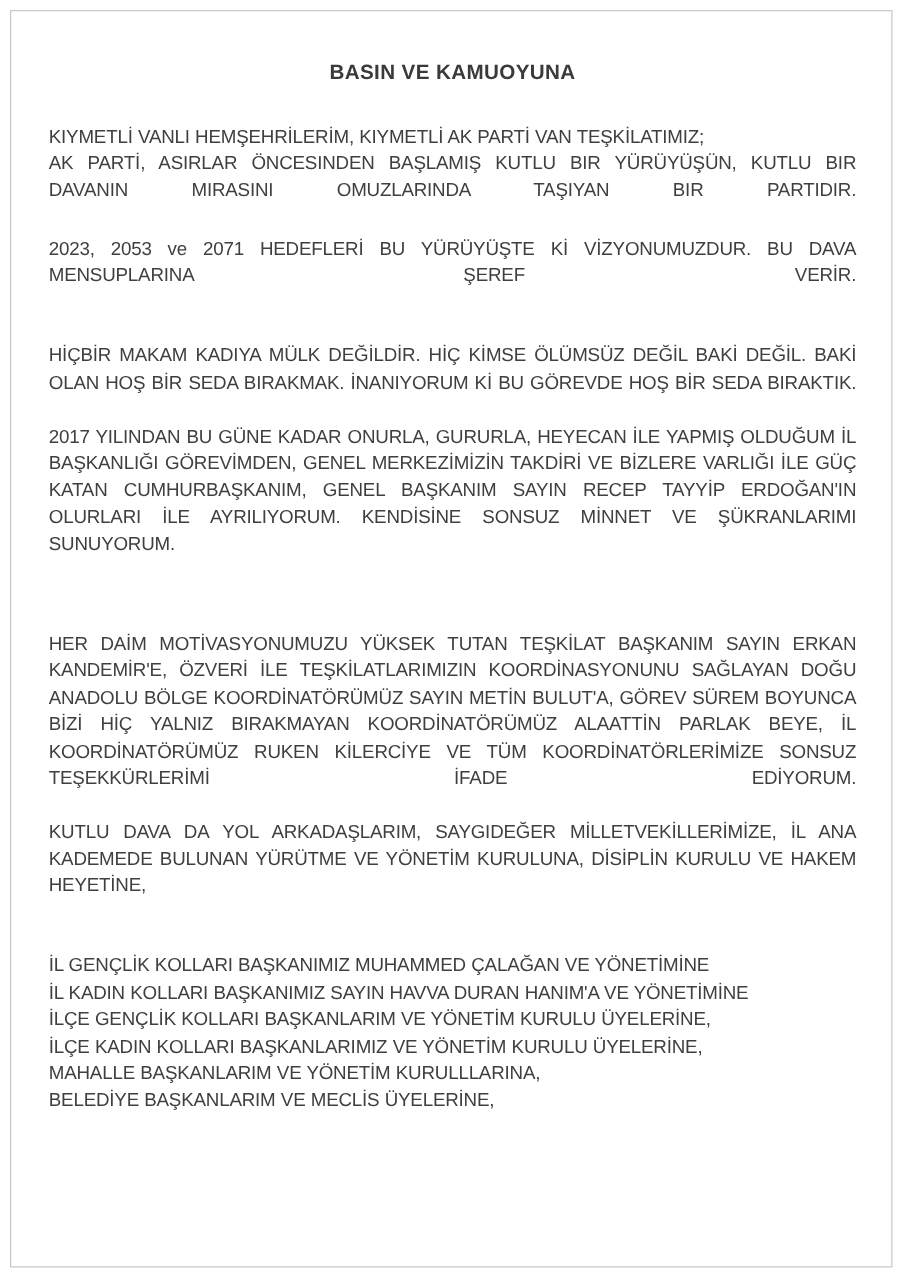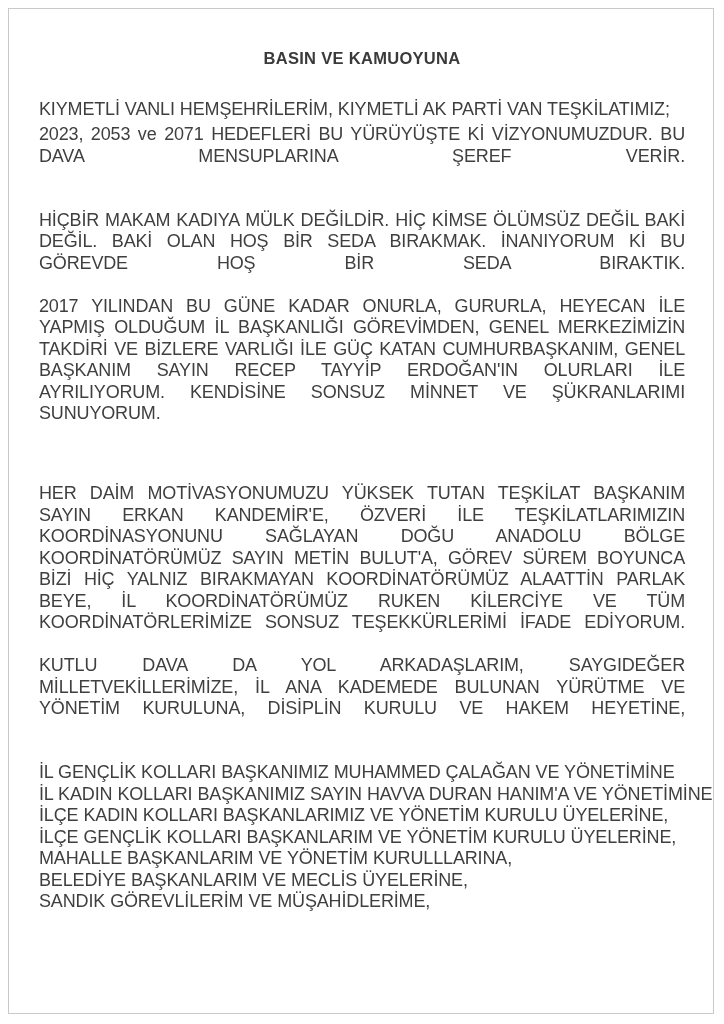--- a/index.html
+++ b/index.html
@@ -44,21 +44,21 @@
     color: #3a3a3a;
     letter-spacing: 0.3px;
     margin: 0;
     padding-top: 36px;
     line-height: 1.2;
   }
 
   
   .block {
     color: #3f3f3f;
-    font-size: 18px;
+    font-size: 15px;
     line-height: 21.5px;
     text-align: justify;
     text-justify: inter-word;
     margin: 0;
     letter-spacing: -0.15px;
     word-spacing: 0.2px;
   }
 
   .block p {
     margin: 0;
@@ -89,42 +89,42 @@
 </head>
 <body>
 
 <div class="page">
   <div class="page-inner">
 
     <h1 class="doc-title">BASIN VE KAMUOYUNA</h1>
 
     <div class="block blk-intro">
       <p class="line">KIYMETLİ VANLI HEMŞEHRİLERİM, KIYMETLİ AK PARTİ VAN TEŞKİLATIMIZ;</p>
+      <p class="para">AK PARTİ,   ASIRLAR ÖNCESINDEN BAŞLAMIŞ KUTLU BIR YÜRÜYÜŞÜN, KUTLU BIR DAVANIN MIRASINI OMUZLARINDA TAŞIYAN BIR PARTIDIR.</p>
     </div>
 
     <div class="block blk-vision">
       <p class="para">2023, 2053 ve 2071 HEDEFLERİ BU YÜRÜYÜŞTE Kİ VİZYONUMUZDUR. BU DAVA MENSUPLARINA ŞEREF VERİR.</p>
     </div>
 
     <div class="block blk-makam">
       <p class="para">HİÇBİR MAKAM KADIYA MÜLK DEĞİLDİR. HİÇ KİMSE ÖLÜMSÜZ DEĞİL BAKİ DEĞİL. BAKİ OLAN HOŞ BİR SEDA BIRAKMAK. İNANIYORUM Kİ BU GÖREVDE HOŞ BİR SEDA BIRAKTIK.</p>
       <p class="para">2017 YILINDAN BU GÜNE KADAR ONURLA, GURURLA, HEYECAN İLE YAPMIŞ OLDUĞUM İL BAŞKANLIĞI GÖREVİMDEN, GENEL MERKEZİMİZİN TAKDİRİ VE BİZLERE VARLIĞI İLE GÜÇ KATAN CUMHURBAŞKANIM, GENEL BAŞKANIM SAYIN RECEP TAYYİP ERDOĞAN'IN OLURLARI İLE AYRILIYORUM. KENDİSİNE SONSUZ MİNNET VE ŞÜKRANLARIMI SUNUYORUM.</p>
     </div>
 
     <div class="block blk-teskilat">
       <p class="para">HER DAİM MOTİVASYONUMUZU YÜKSEK TUTAN TEŞKİLAT BAŞKANIM SAYIN ERKAN KANDEMİR'E, ÖZVERİ İLE TEŞKİLATLARIMIZIN KOORDİNASYONUNU SAĞLAYAN DOĞU ANADOLU BÖLGE KOORDİNATÖRÜMÜZ SAYIN METİN BULUT'A, GÖREV SÜREM BOYUNCA BİZİ HİÇ YALNIZ BIRAKMAYAN KOORDİNATÖRÜMÜZ ALAATTİN PARLAK BEYE, İL KOORDİNATÖRÜMÜZ RUKEN KİLERCİYE VE TÜM KOORDİNATÖRLERİMİZE SONSUZ TEŞEKKÜRLERİMİ İFADE EDİYORUM.</p>
       <p class="para">KUTLU DAVA DA YOL ARKADAŞLARIM, SAYGIDEĞER MİLLETVEKİLLERİMİZE, İL ANA KADEMEDE BULUNAN YÜRÜTME VE YÖNETİM KURULUNA, DİSİPLİN KURULU VE HAKEM HEYETİNE,</p>
     </div>
 
     <div class="block blk-list">
       <p class="line">İL GENÇLİK KOLLARI BAŞKANIMIZ MUHAMMED ÇALAĞAN VE YÖNETİMİNE</p>
       <p class="line">İL KADIN KOLLARI BAŞKANIMIZ SAYIN HAVVA DURAN HANIM'A VE YÖNETİMİNE</p>
+      <p class="line">İLÇE GENÇLİK KOLLARI BAŞKANLARIM VE YÖNETİM KURULU ÜYELERİNE,</p>
       <p class="line">İLÇE KADIN KOLLARI BAŞKANLARIMIZ VE YÖNETİM KURULU ÜYELERİNE,</p>
-      <p class="line">İLÇE GENÇLİK KOLLARI BAŞKANLARIM VE YÖNETİM KURULU ÜYELERİNE,</p>
       <p class="line">MAHALLE BAŞKANLARIM VE YÖNETİM KURULLLARINA,</p>
       <p class="line">BELEDİYE BAŞKANLARIM VE MECLİS ÜYELERİNE,</p>
-      <p class="line">SANDIK GÖREVLİLERİM VE MÜŞAHİDLERİME,</p>
 
 
     </div>
 
   </div>
 </div>
 
 </body></html>

